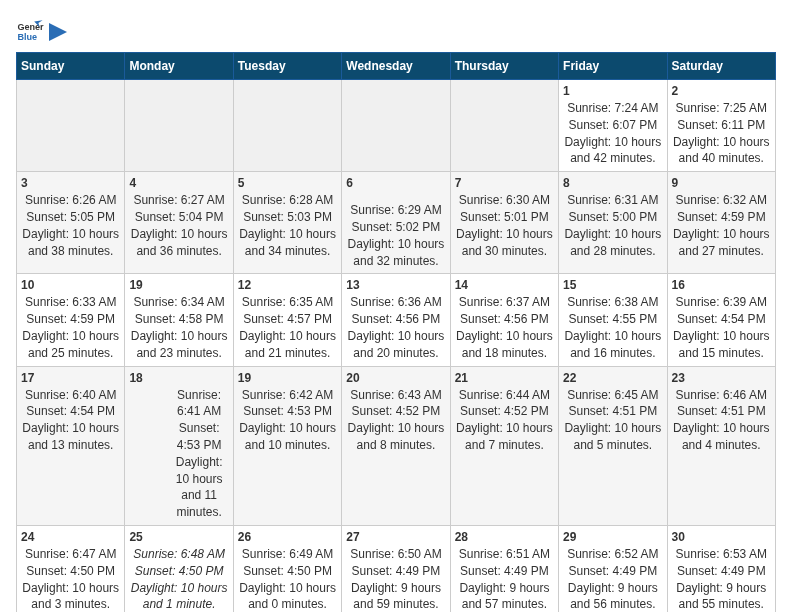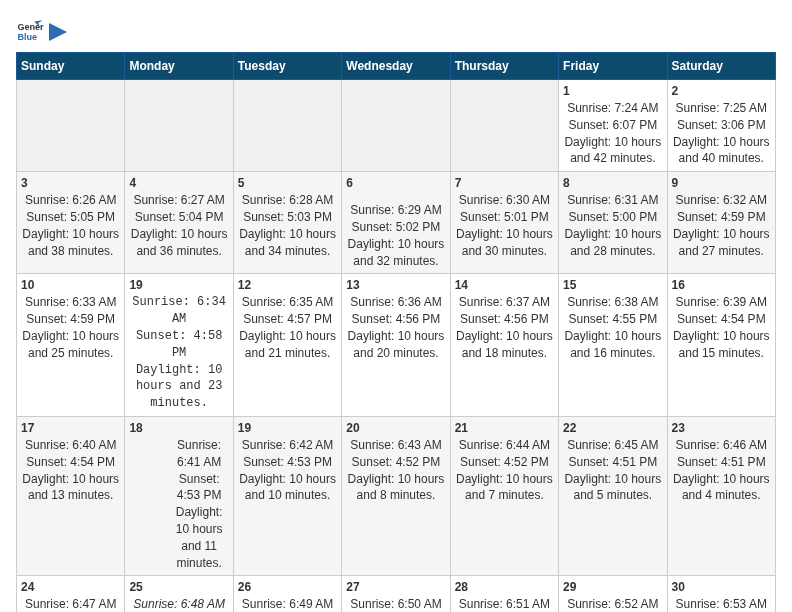--- a/index.html
+++ b/index.html
@@ -127,21 +127,21 @@
         <td class="empty-cell"></td>
         <td>
           <span class="day-number">1</span>
           <div class="day-info" style="white-space: pre-line;">Sunrise: 7:24 AM
 Sunset: 6:07 PM
 Daylight: 10 hours and 42 minutes.</div>
         </td>
         <td>
           <span class="day-number">2</span>
           <div class="day-info" style="white-space: pre-line;">Sunrise: 7:25 AM
-Sunset: 3:06 PM
+Sunset: 6:11 PM
 Daylight: 10 hours and 40 minutes.</div>
         </td>
       </tr>
       <tr>
         <td>
           <span class="day-number">3</span>
           <div class="day-info" style="white-space: pre-line;">Sunrise: 6:26 AM
 Sunset: 5:05 PM
 Daylight: 10 hours and 38 minutes.</div>
         </td>
@@ -184,21 +184,21 @@
       </tr>
       <tr>
         <td>
           <span class="day-number">10</span>
           <div class="day-info" style="white-space: pre-line;">Sunrise: 6:33 AM
 Sunset: 4:59 PM
 Daylight: 10 hours and 25 minutes.</div>
         </td>
         <td>
           <span class="day-number">19</span>
-          <div class="day-info" style="white-space: pre-line; font-family: Liberation Mono, monospace;">Sunrise: 6:34 AM
+          <div class="day-info" style="white-space: pre-line;">Sunrise: 6:34 AM
 Sunset: 4:58 PM
 Daylight: 10 hours and 23 minutes.</div>
         </td>
         <td>
           <span class="day-number">12</span>
           <div class="day-info" style="white-space: pre-line;">Sunrise: 6:35 AM
 Sunset: 4:57 PM
 Daylight: 10 hours and 21 minutes.</div>
         </td>
         <td>

